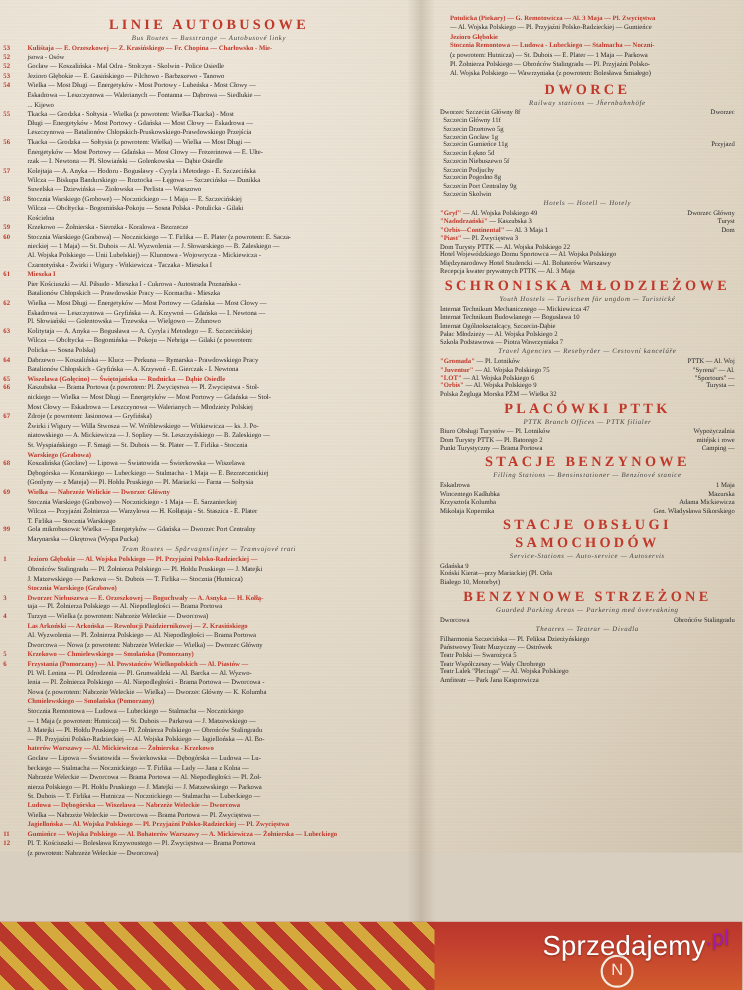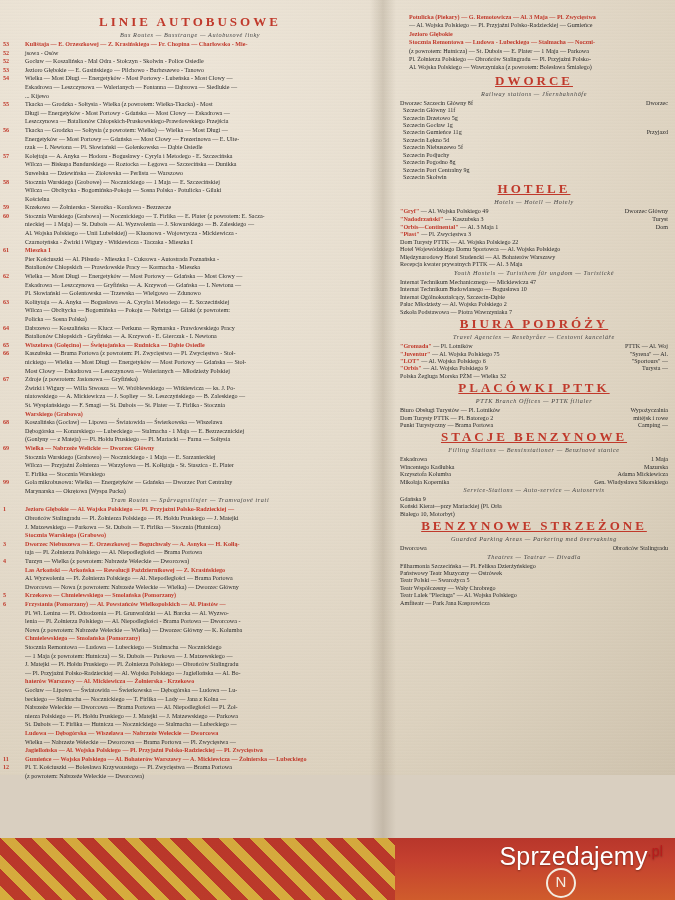--- a/index.html
+++ b/index.html
@@ -40,21 +40,21 @@
   .circleN{
     position:absolute;left:546px;top:868px;width:26px;height:26px;border-radius:50%;
     border:2px solid #f3ece0;color:#f3ece0;font-size:15px;line-height:24px;text-align:center;
     font-family:"Liberation Sans",sans-serif;
   }
   .watermark{
     position:absolute;right:12px;top:842px;
     font-family:"Liberation Sans",sans-serif;font-size:25px;color:#ffffff;
     letter-spacing:.2px;text-shadow:0 1px 2px rgba(0,0,0,.35);
   }
-  .watermark .pl{color:#b91c1c;font-size:14px;vertical-align:super;}
+  .watermark .pl{color:#a21caf;font-size:20px;vertical-align:super;}
 
   
   .col{position:absolute;top:14px;color:#2a2a2a;}
   .colL{left:14px;width:352px;}
   .colR{left:400px;width:268px;}
 
   h2.head{
     text-align:center;color:#c0392b;font-weight:bold;
     font-family:"Liberation Serif",serif;
     letter-spacing:3px;margin:0 0 1px 0;
@@ -63,21 +63,21 @@
   .h-sub{
     text-align:center;color:#444;font-style:italic;font-size:6.2px;letter-spacing:.6px;margin-bottom:3px;
   }
   .entry{
     font-size:6.1px;line-height:7.4px;margin-bottom:1.2px;
     text-align:justify;
   }
   .num{color:#c0392b;font-weight:bold;display:inline-block;width:11px;}
   .rt{color:#c0392b;font-weight:bold;}
   .indent{padding-left:11px;text-indent:-11px;}
-  .sect{margin-top:7px;text-decoration:underline;}
+  .sect{margin-top:7px;}
   .rline{font-size:6.1px;line-height:7.4px;}
   .right-entry{font-size:6.1px;line-height:7.4px;margin-bottom:1px;}
   .rnum{color:#c0392b;font-weight:bold;display:inline-block;width:9px;}
   .hotelline{font-size:6.1px;line-height:7.6px;}
   .edgeclip{overflow:hidden;}
 </style>
 </head>
 <body>
 
 <div class="paper">
@@ -203,43 +203,42 @@
       <div class="rline">&nbsp;&nbsp;<span>Szczecin Gocław 1g</span></div>
       <div class="rline">&nbsp;&nbsp;<span>Szczecin Gumieńce 11g</span> <span style="float:right">Przyjazd</span></div>
       <div class="rline">&nbsp;&nbsp;<span>Szczecin Łękno 5d</span></div>
       <div class="rline">&nbsp;&nbsp;<span>Szczecin Niebuszewo 5f</span></div>
       <div class="rline">&nbsp;&nbsp;<span>Szczecin Podjuchy</span></div>
       <div class="rline">&nbsp;&nbsp;<span>Szczecin Pogodno 8g</span></div>
       <div class="rline">&nbsp;&nbsp;<span>Szczecin Port Centralny 9g</span></div>
       <div class="rline">&nbsp;&nbsp;<span>Szczecin Skolwin</span></div>
     </div>
 
-    <h2 class="head h-big sect">HOTELE</h2>
     <div class="h-sub">Hotels  —  Hotell  —  Hotely</div>
     <div>
       <div class="hotelline"><span class="rt">"Gryf"</span> <span>— Al. Wojska Polskiego 49</span> <span style="float:right">Dworzec Główny</span></div>
       <div class="hotelline"><span class="rt">"Nadodrzański"</span> <span>— Kaszubska 3</span> <span style="float:right">Turyst</span></div>
       <div class="hotelline"><span class="rt">"Orbis—Continental"</span> <span>— Al. 3 Maja 1</span> <span style="float:right">Dom</span></div>
       <div class="hotelline"><span class="rt">"Piast"</span> <span>— Pl. Zwycięstwa 3</span></div>
       <div class="hotelline"><span>Dom Turysty PTTK — Al. Wojska Polskiego 22</span></div>
       <div class="hotelline"><span>Hotel Wojewódzkiego Domu Sportowca — Al. Wojska Polskiego</span></div>
       <div class="hotelline"><span>Międzynarodowy Hotel Studencki — Al. Bohaterów Warszawy</span></div>
       <div class="hotelline"><span>Recepcja kwater prywatnych PTTK — Al. 3 Maja</span></div>
     </div>
 
+    <h2 class="head h-big sect">SCHRONISKA MŁODZIEŻOWE</h2>
     <div class="h-sub">Youth Hostels  —  Turisthem für ungdom  —  Turistické</div>
     <div>
       <div class="rline">Internat Technikum Mechanicznego — Mickiewicza 47</div>
       <div class="rline">Internat Technikum Budowlanego — Bogusława 10</div>
       <div class="rline">Internat Ogólnokształcący, Szczecin-Dąbie</div>
       <div class="rline">Pałac Młodzieży — Al. Wojska Polskiego 2</div>
       <div class="rline">Szkoła Podstawowa — Piotra Wawrzyniaka 7</div>
     </div>
 
-    <h2 class="head h-big sect">BIURA PODRÓŻY</h2>
     <div class="h-sub">Travel Agencies  —  Resebyråer  —  Cestovní kanceláře</div>
     <div>
       <div class="rline"><span class="rt">"Gromada"</span> <span>— Pl. Lotników</span> <span style="float:right">PTTK — Al. Woj</span></div>
       <div class="rline"><span class="rt">"Juventur"</span> <span>— Al. Wojska Polskiego 75</span> <span style="float:right">"Syrena" — Al.</span></div>
       <div class="rline"><span class="rt">"LOT"</span> <span>— Al. Wojska Polskiego 6</span> <span style="float:right">"Sportours" —</span></div>
       <div class="rline"><span class="rt">"Orbis"</span> <span>— Al. Wojska Polskiego 9</span> <span style="float:right">Turysta —</span></div>
       <div class="rline"><span>Polska Żegluga Morska PŻM</span> <span>— Wielka 32</span></div>
     </div>
 
     <h2 class="head h-big sect">PLACÓWKI PTTK</h2>
@@ -252,20 +251,21 @@
 
     <h2 class="head h-big sect">STACJE BENZYNOWE</h2>
     <div class="h-sub">Filling Stations  —  Bensinstationer  —  Benzínové stanice</div>
     <div>
       <div class="rline"><span>Eskadrowa</span> <span style="float:right">1 Maja</span></div>
       <div class="rline"><span>Wincentego Kadłubka</span> <span style="float:right">Mazurska</span></div>
       <div class="rline"><span>Krzysztofa Kolumba</span> <span style="float:right">Adama Mickiewicza</span></div>
       <div class="rline"><span>Mikołaja Kopernika</span> <span style="float:right">Gen. Władysława Sikorskiego</span></div>
     </div>
 
+    <h2 class="head h-big sect">STACJE OBSŁUGI SAMOCHODÓW</h2>
     <div class="h-sub">Service-Stations  —  Auto-service  —  Autoservis</div>
     <div>
       <div class="rline">Gdańska 9</div>
       <div class="rline">Koński Kierat—przy Mariackiej (Pl. Orła</div>
       <div class="rline">Białego 10, Motorbyt)</div>
     </div>
 
     <h2 class="head h-big sect">BENZYNOWE STRZEŻONE</h2>
     <div class="h-sub">Guarded Parking Areas  —  Parkering med övervakning</div>
     <div>

